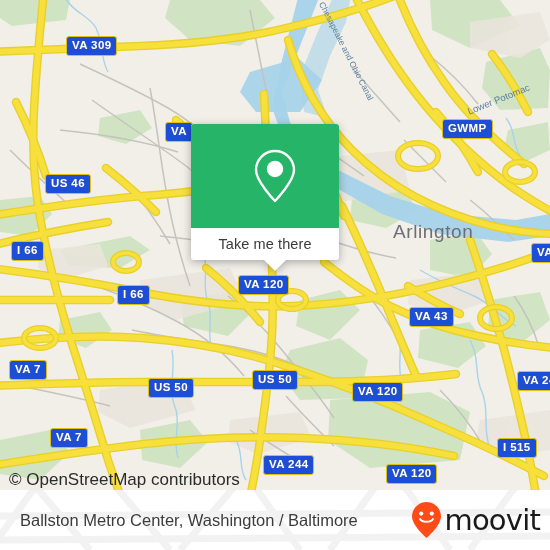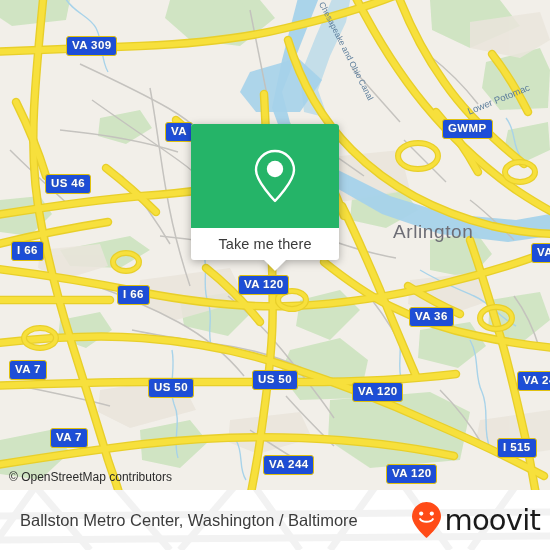--- a/index.html
+++ b/index.html
@@ -50,21 +50,21 @@
     color: #5d7e9c;
     font-size: 9.5px;
     white-space: nowrap;
     font-family: "Liberation Sans", sans-serif;
   }
 
   
   #attribution {
     position: absolute;
     left: 9px; top: 470px;
-    font-size: 12px;
+    font-size: 17px;
     color: #2b2b2b;
     white-space: nowrap;
     font-family: "Liberation Sans", sans-serif;
   }
 
   
   #popup-card {
     position: absolute;
     left: 191px; top: 124px;
     width: 168px; height: 136px;
@@ -332,21 +332,21 @@
     <div class="river-label" style="left:326px; top:0px; transform:rotate(63deg); transform-origin:left top; font-size:8.5px;">Chesapeake and Ohio Canal</div>
 
     <div class="shield" style="left:66px;  top:36px;">VA 309</div>
     <div class="shield" style="left:165px; top:122px;">VA</div>
     <div class="shield" style="left:45px;  top:174px;">US 46</div>
     <div class="shield" style="left:442px; top:119px;">GWMP</div>
     <div class="shield" style="left:11px;  top:241px;">I 66</div>
     <div class="shield" style="left:117px; top:285px;">I 66</div>
     <div class="shield" style="left:238px; top:275px;">VA 120</div>
     <div class="shield" style="left:531px; top:243px;">VA</div>
-    <div class="shield" style="left:409px; top:307px;">VA 36</div>
+    <div class="shield" style="left:409px; top:307px;">VA 43</div>
     <div class="shield" style="left:9px;   top:360px;">VA 7</div>
     <div class="shield" style="left:148px; top:378px;">US 50</div>
     <div class="shield" style="left:252px; top:370px;">US 50</div>
     <div class="shield" style="left:352px; top:382px;">VA 120</div>
     <div class="shield" style="left:517px; top:371px;">VA 244</div>
     <div class="shield" style="left:50px;  top:428px;">VA 7</div>
     <div class="shield" style="left:497px; top:438px;">I 515</div>
     <div class="shield" style="left:263px; top:455px;">VA 244</div>
     <div class="shield" style="left:386px; top:464px;">VA 120</div>
 

